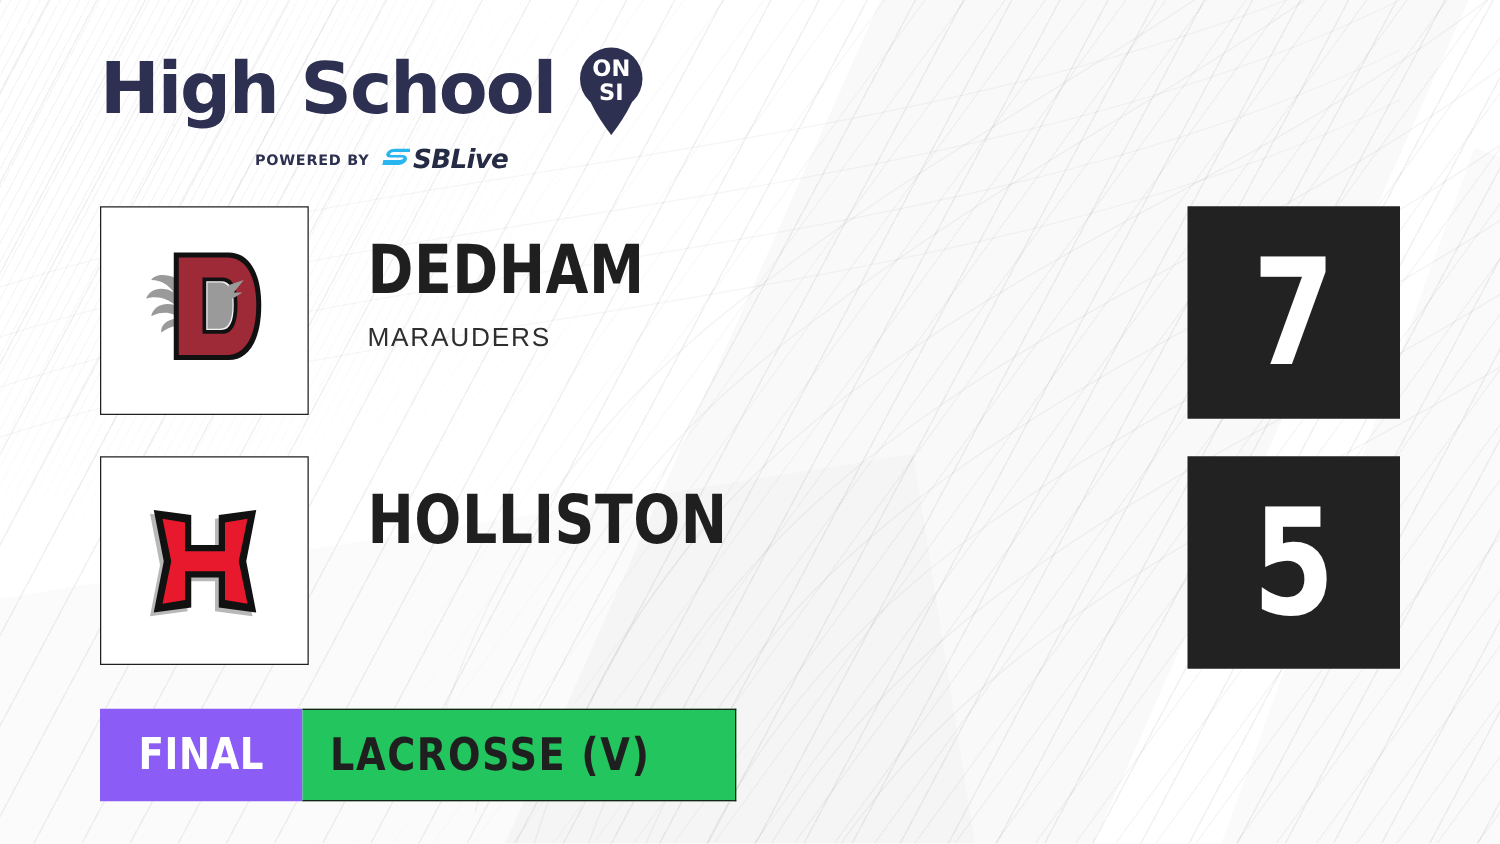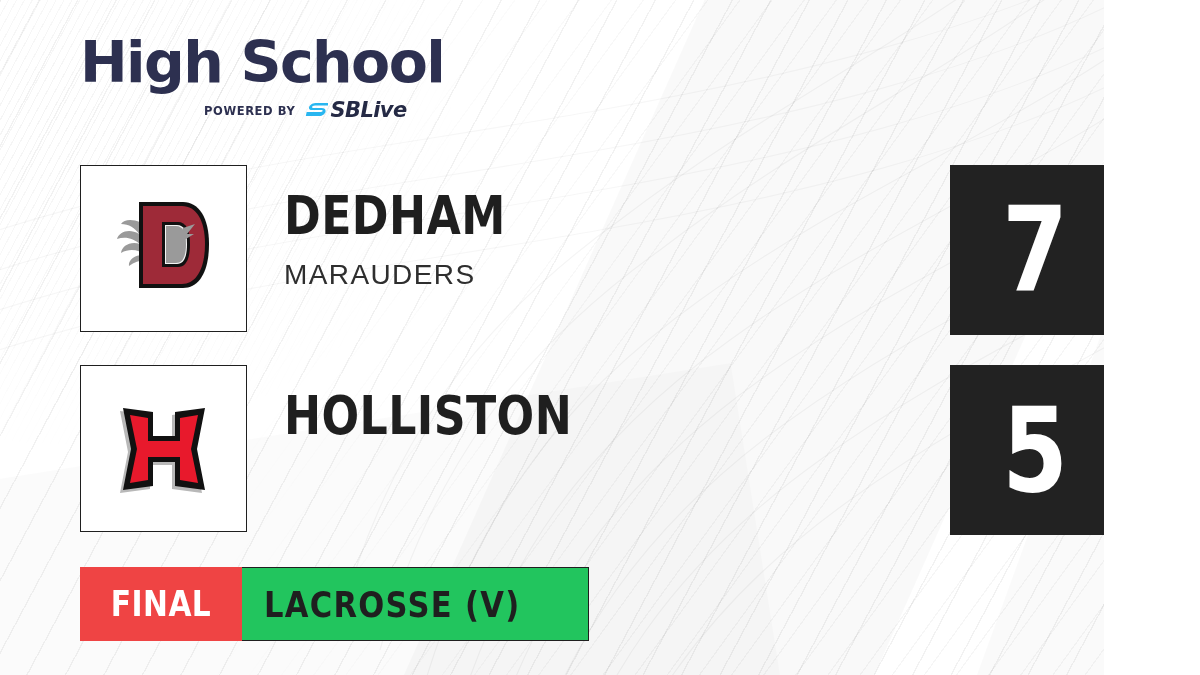--- a/index.html
+++ b/index.html
@@ -6,21 +6,21 @@
     margin: 0;
     padding: 0;
     background: #ffffff;
   }
   body {
     font-family: "Liberation Sans", sans-serif;
   }
 
   #scoreboard {
     position: relative;
-    width: 1104px;
+    width: 1200px;
     height: 675px;
     overflow: hidden;
     background: #ffffff;
   }
 
   
   .bg-layer {
     position: absolute;
     inset: 0;
     pointer-events: none;
@@ -127,21 +127,21 @@
     font-family: "DejaVu Sans", sans-serif;
     font-weight: 700;
     font-size: 11.5px;
     letter-spacing: 0.6px;
     color: #2d3050;
     white-space: nowrap;
     text-align: right;
   }
   .sblive-mark {
     display: flex;
-    align-items: flex-end;
+    align-items: flex-start;
     gap: 2px;
   }
   .sblive-word {
     font-family: "DejaVu Sans", sans-serif;
     font-weight: 700;
     font-style: italic;
     font-size: 21px;
     letter-spacing: -0.6px;
     color: #252a45;
     line-height: 1;
@@ -165,39 +165,39 @@
     height: 167px;
     background: #ffffff;
     border: 1.6px solid #1f1f1f;
     box-sizing: border-box;
     display: flex;
     align-items: center;
     justify-content: center;
   }
   .team-text {
     position: absolute;
-    left: 204px;
+    left: 214px;
     top: 24px;
   }
   .team-name {
     font-family: "DejaVu Sans", sans-serif;
     font-weight: 700;
     font-size: 54px;
     line-height: 1;
     letter-spacing: 0.5px;
     color: #1f1f1f;
     transform: scaleX(0.82);
     transform-origin: left center;
     white-space: nowrap;
   }
   .team-mascot {
     margin-top: 16px;
     font-family: "Liberation Sans", sans-serif;
     font-weight: 400;
-    font-size: 28px;
+    font-size: 21px;
     letter-spacing: 1.4px;
     color: #2e2e2e;
     white-space: nowrap;
   }
 
   .score-box {
     position: absolute;
     left: 870px;
     top: 0;
     width: 170px;
@@ -220,21 +220,21 @@
   
   #status-bar {
     position: absolute;
     left: 80px;
     top: 567px;
     display: flex;
     align-items: stretch;
     height: 74px;
   }
   .status-final {
-    background: #ef4444;
+    background: #8b5cf6;
     display: flex;
     align-items: center;
     justify-content: center;
     padding: 0 22px;
     min-width: 102px;
     box-sizing: border-box;
   }
   .status-final span {
     font-family: "DejaVu Sans", sans-serif;
     font-weight: 700;
@@ -291,20 +291,28 @@
       <path d="M -60 290 C 160 210, 380 190, 600 150 C 800 115, 980 70, 1120 0"></path>
       <path d="M -60 330 C 160 250, 380 230, 600 190 C 800 155, 980 110, 1120 40"></path>
       <path d="M -60 370 C 160 290, 380 270, 600 230 C 800 195, 980 150, 1120 80"></path>
     </g>
   </svg>
   <div class="bg-layer bg-stripes-fine"></div>
 
   <div id="header">
     <div class="logo-row">
       <div class="logo-word">High School</div>
+      <div class="onsi-pin">
+        <svg width="62" height="74" viewBox="0 0 62 74">
+          <path d="M31 74 C 31 74, 10 48, 10 31 A 21 21 0 1 1 52 31 C 52 48, 31 74, 31 74 Z" fill="#2d3050"></path>
+          <circle cx="31" cy="29" r="25" fill="#2d3050"></circle>
+          <text x="31" y="27" text-anchor="middle" font-family="DejaVu Sans, sans-serif" font-size="18" font-weight="700" fill="#ffffff">ON</text>
+          <text x="31" y="46" text-anchor="middle" font-family="DejaVu Sans, sans-serif" font-size="18" font-weight="700" fill="#ffffff">SI</text>
+        </svg>
+      </div>
     </div>
     <div class="powered-row">
       <div class="powered-text">POWERED BY</div>
       <div class="sblive-mark">
         <svg width="24" height="20" viewBox="0 0 24 20">
           <path d="M22 2 L9 2 C 3 2, 1 9, 7 9 L 16 9 C 19 9, 18 11, 15 11 L 2 11 L 2 15 L 15 15 C 22 15, 23 7, 16 7 L 8 7 C 5.5 7, 6 4.5, 9 4.5 L 22 4.5 Z" fill="#29b6f0" transform="skewX(-12) translate(3,0)"></path>
         </svg>
         <div class="sblive-word">SBLive</div>
       </div>
     </div>

